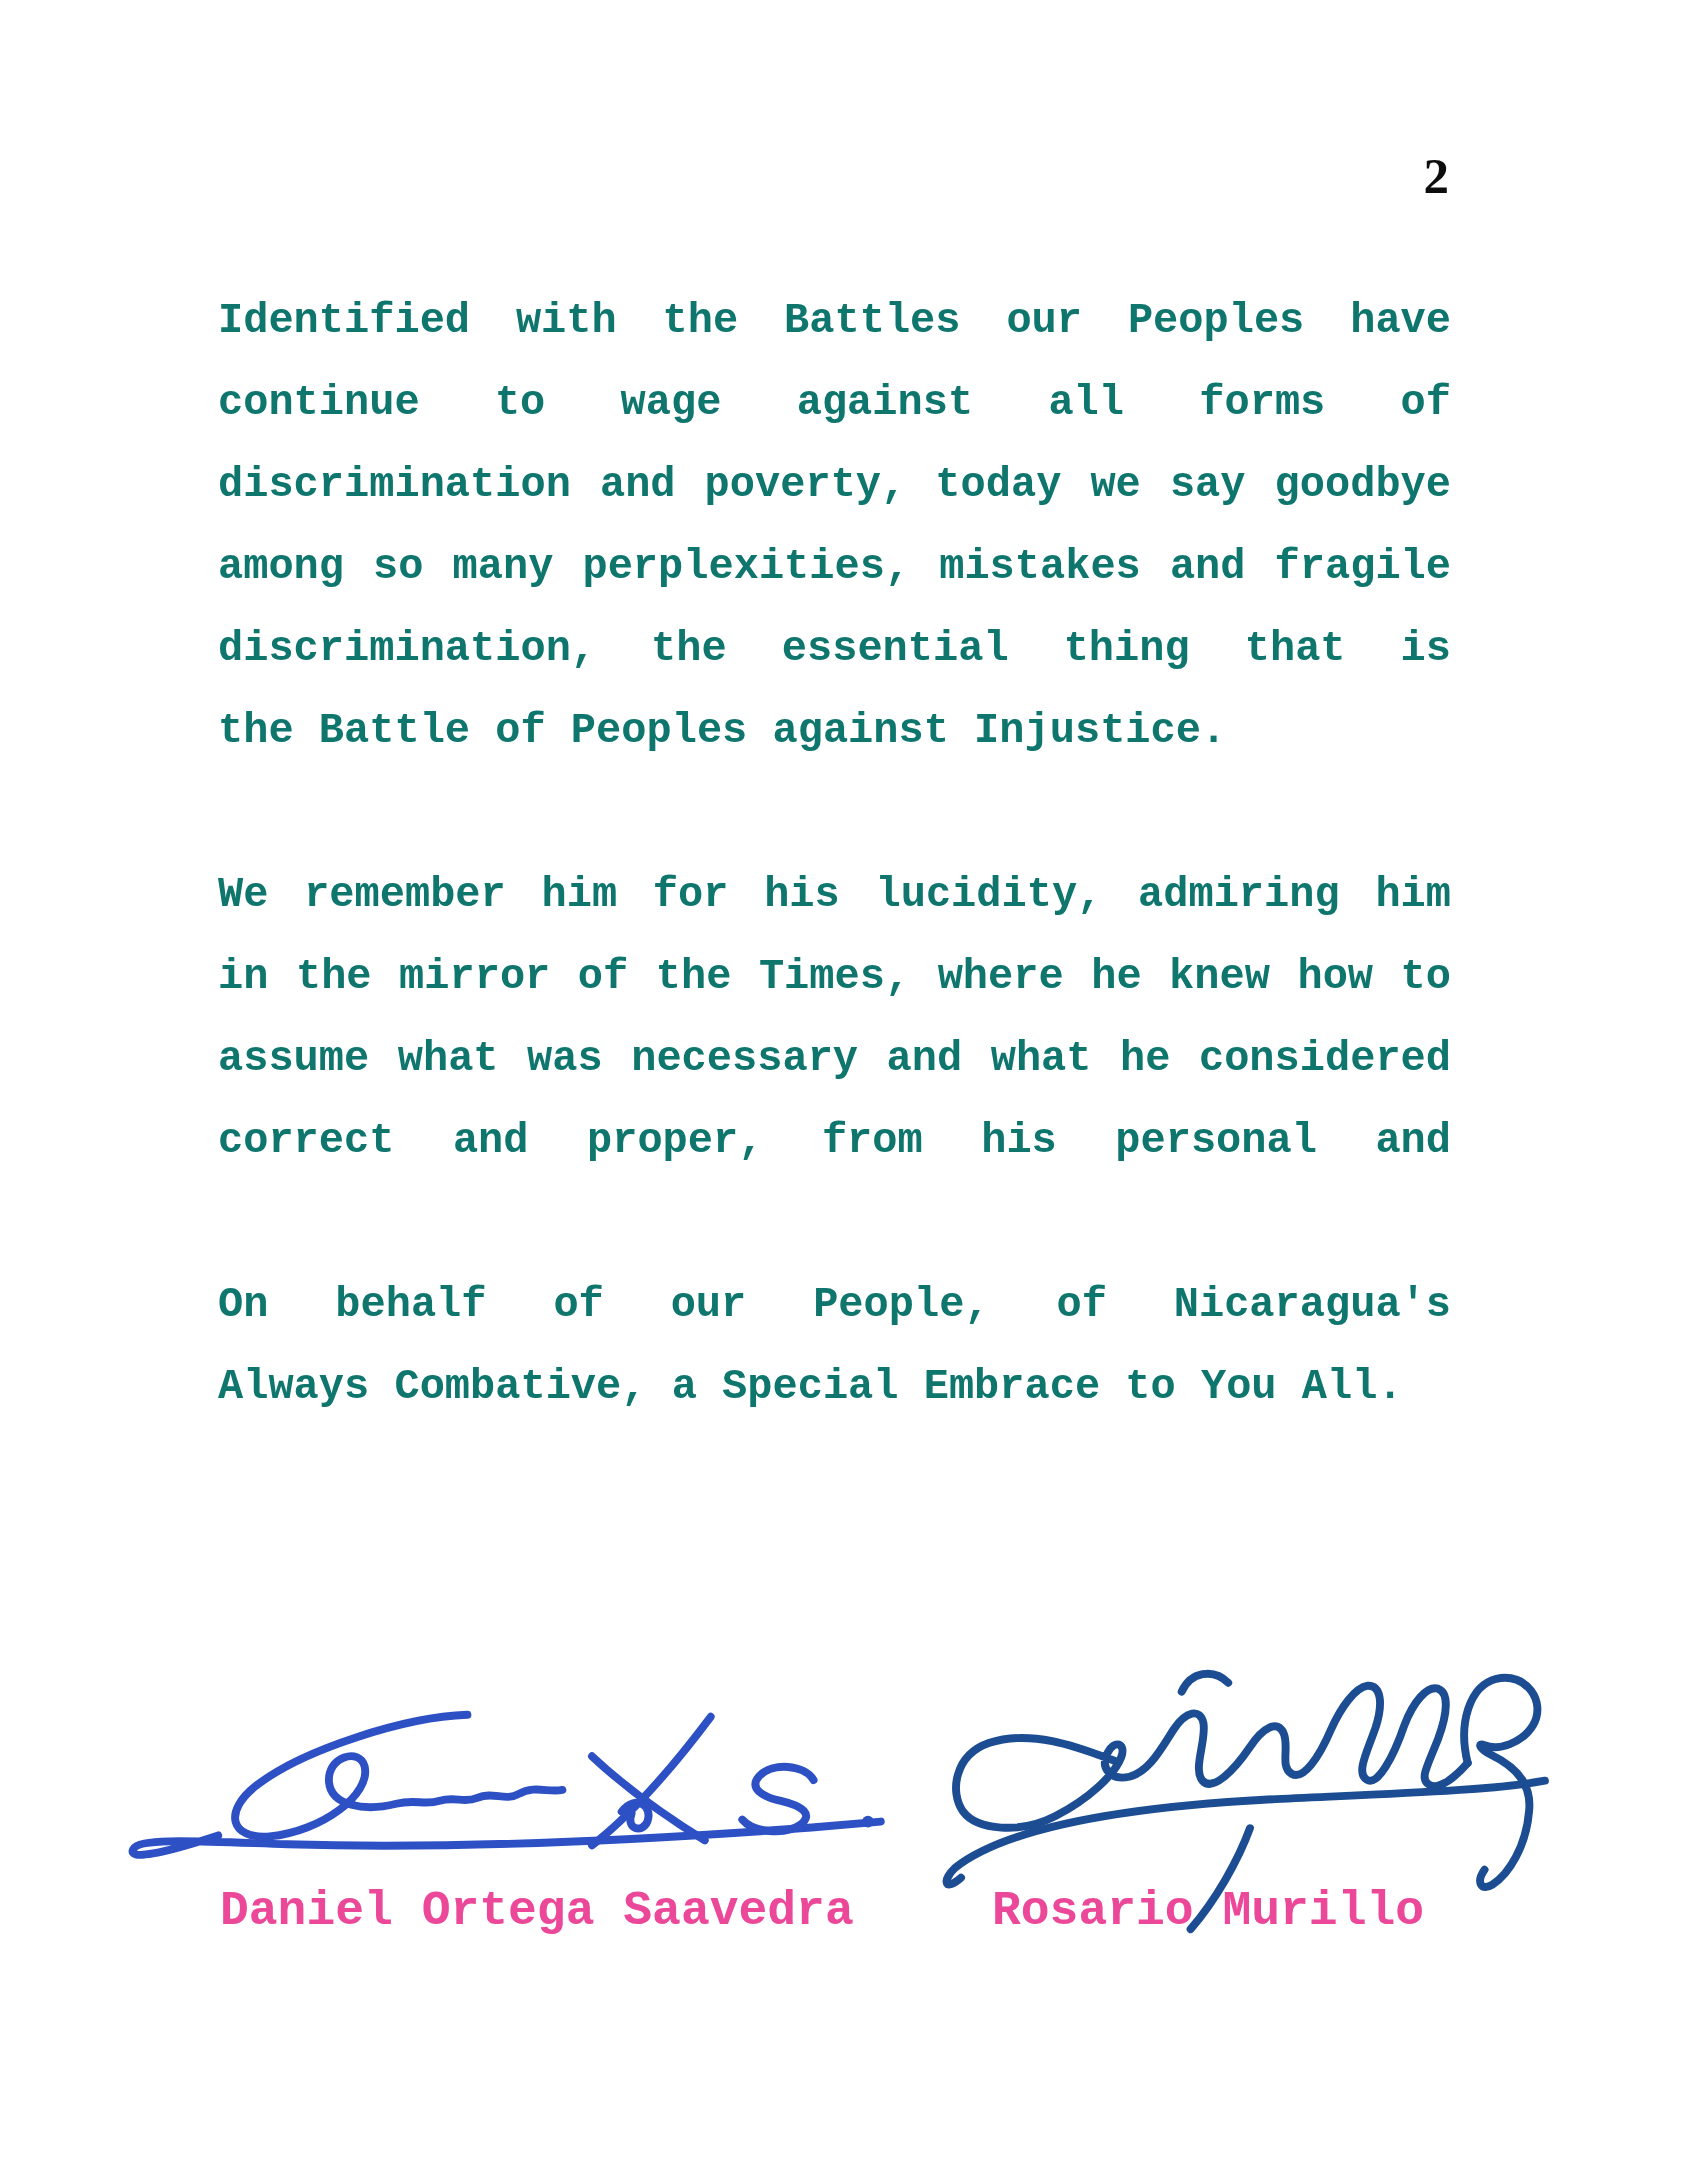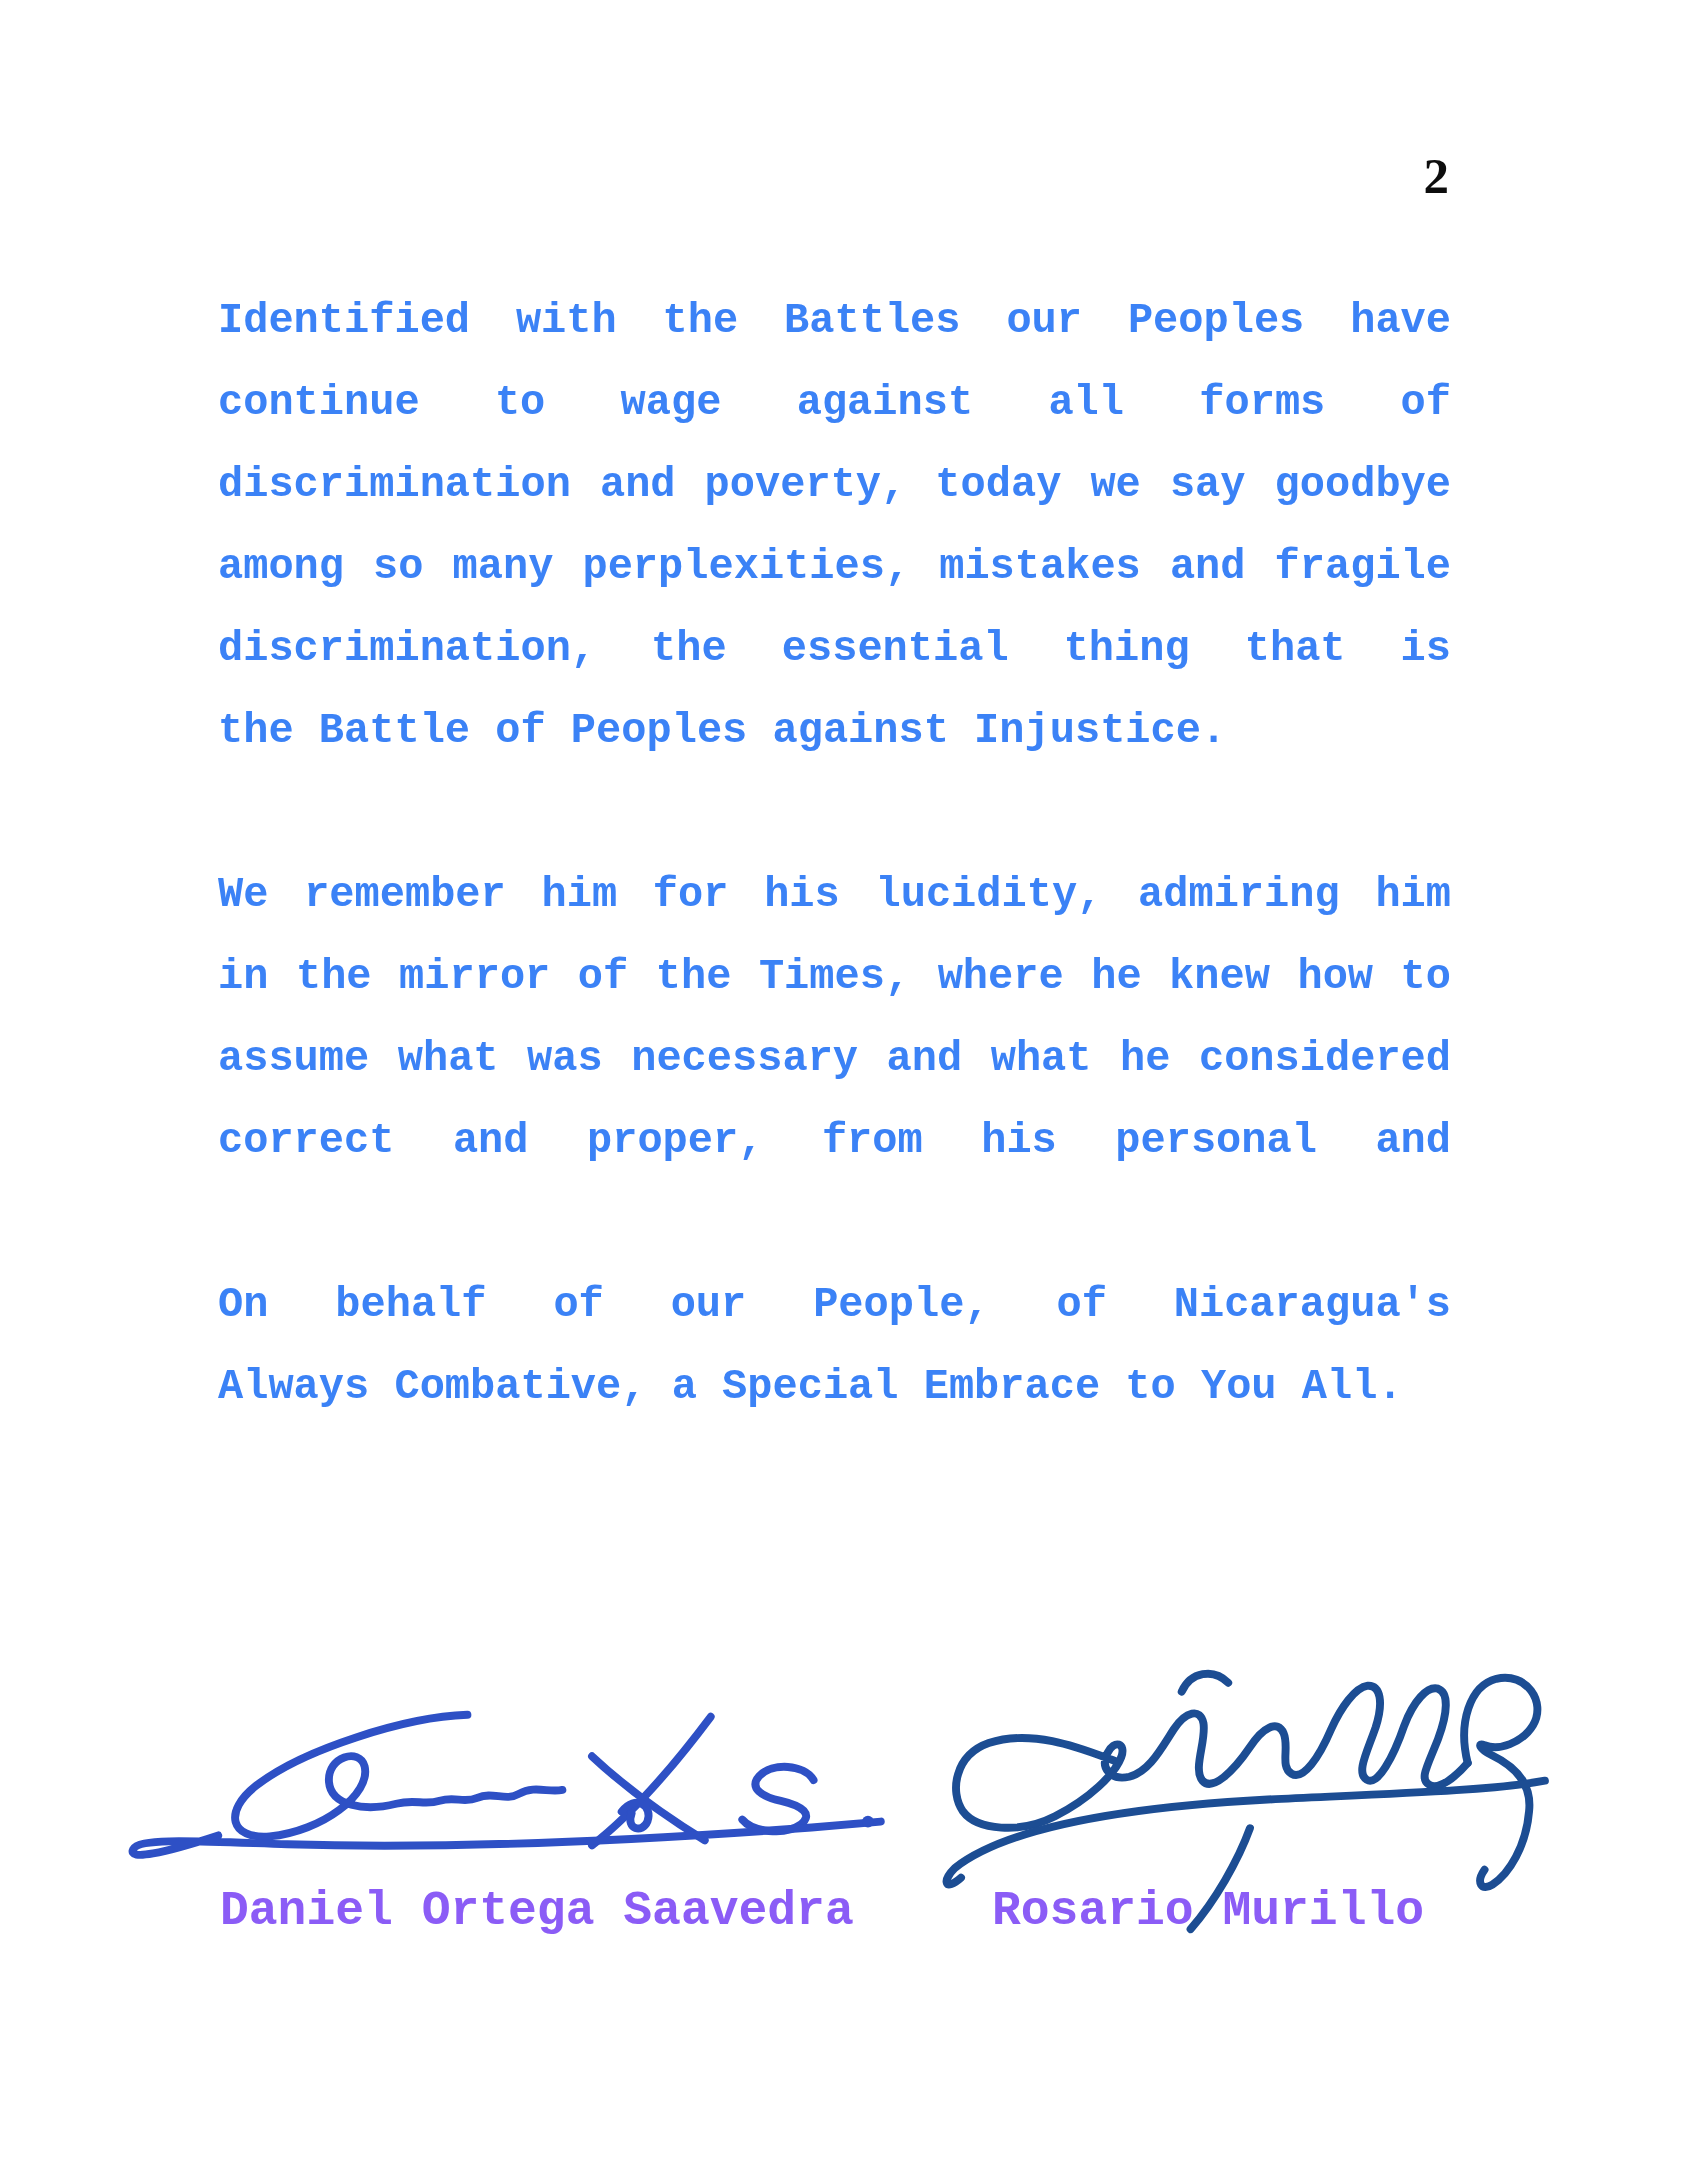--- a/index.html
+++ b/index.html
@@ -22,36 +22,36 @@
   }
   .body {
     position: absolute;
     left: 218px;
     top: 280px;
     width: 1233px;
     font-family: "Liberation Mono", "DejaVu Sans Mono", monospace;
     font-weight: bold;
     font-size: 42px;
     line-height: 82px;
-    color: #3b82f6;
+    color: #0f766e;
   }
   .para { margin: 0 0 82px 0; }
   .para:last-child { margin-bottom: 0; }
   .line { text-align: justify; height: 82px; overflow: hidden; }
   .line.j::after { content: ""; display: inline-block; width: 100%; height: 0; }
   .sig { position: absolute; }
   .sig-left  { left: 119px; top: 1695px; width: 772px; height: 178px; }
   .sig-right { left: 941px; top: 1658px; width: 614px; height: 287px; }
   .name {
     position: absolute;
     font-family: "Liberation Mono", "DejaVu Sans Mono", monospace;
     font-weight: bold;
     font-size: 48px;
     line-height: 48px;
-    color: #8b5cf6;
+    color: #ec4899;
     white-space: nowrap;
   }
   .name-left  { left: 220px;  top: 1887px; }
   .name-right { left: 992px; top: 1887px; }
 </style>
 </head>
 <body>
 
 <div class="page">
 

